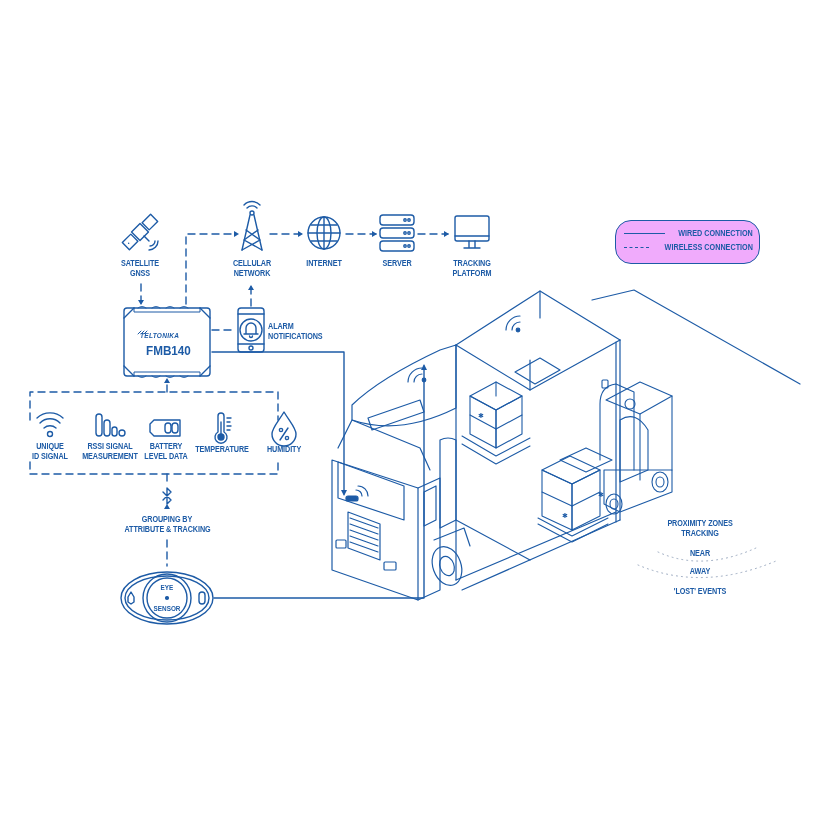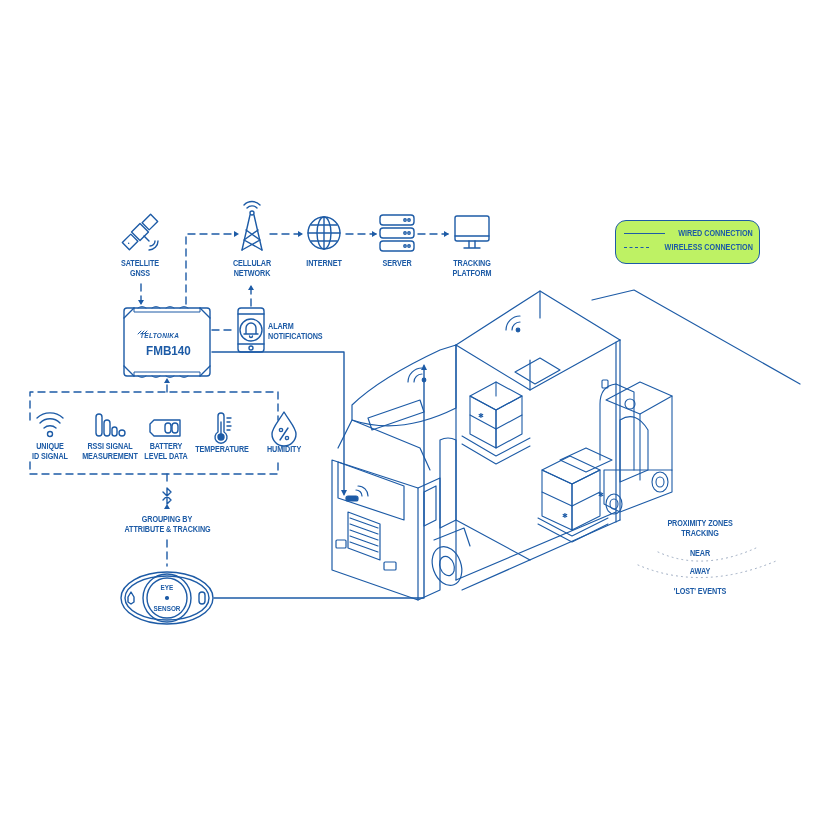--- a/index.html
+++ b/index.html
@@ -4,21 +4,21 @@
 <style>
   html, body { margin:0; padding:0; background:#ffffff; }
   body { width:840px; height:840px; position:relative; overflow:hidden;
          font-family:"Liberation Sans", "DejaVu Sans", sans-serif; }
   #stage { position:absolute; left:0; top:0; width:840px; height:840px; }
   .lbl { position:absolute; color:#1d5ba6; font-weight:bold; font-size:8.5px;
          text-align:center; line-height:10px; letter-spacing:-0.1px; transform:scaleX(0.85); transform-origin:center top; white-space:nowrap; }
   .lbl span { display:block; }
   .lbl-left { text-align:left; transform-origin:left top; }
   .legend { position:absolute; left:615px; top:220px; width:143px; height:42px;
-            border:1.4px solid #1d5ba6; border-radius:11px; background:#bef264; }
+            border:1.4px solid #1d5ba6; border-radius:16px; background:#f0abfc; }
   .legend-row { position:absolute; left:8px; right:6px; height:12px; display:flex; align-items:center; }
   .legend-line { width:48px; height:0; border-top:1.4px solid #1d5ba6; }
   .legend-line.dashed { border-top:1.4px dashed #1d5ba6; }
   .legend-text { margin-left:auto; color:#1d5ba6; font-weight:bold; font-size:8.5px; transform:scaleX(0.85); transform-origin:right center; white-space:nowrap; }
   .device-brand { position:absolute; color:#1d5ba6; font-weight:bold; font-style:italic; font-size:6.5px; letter-spacing:0.3px; }
   .device-model { position:absolute; color:#1d5ba6; font-weight:bold; font-size:13px; transform:scaleX(0.9); transform-origin:left top; }
   .eye-text { position:absolute; color:#1d5ba6; font-weight:bold; font-size:7.5px; text-align:center; transform:scaleX(0.85); }
 </style>
 </head>
 <body>

